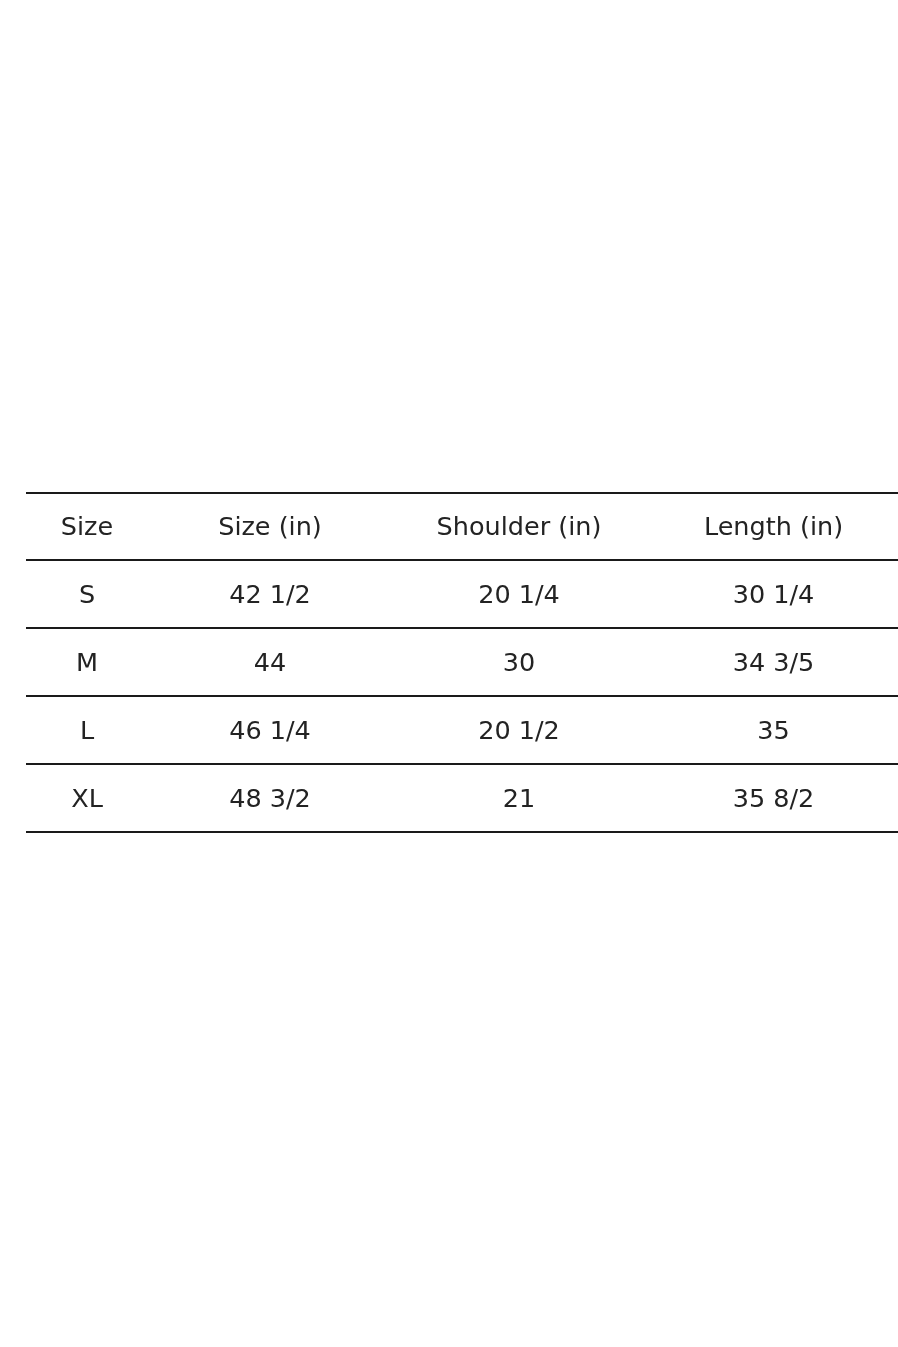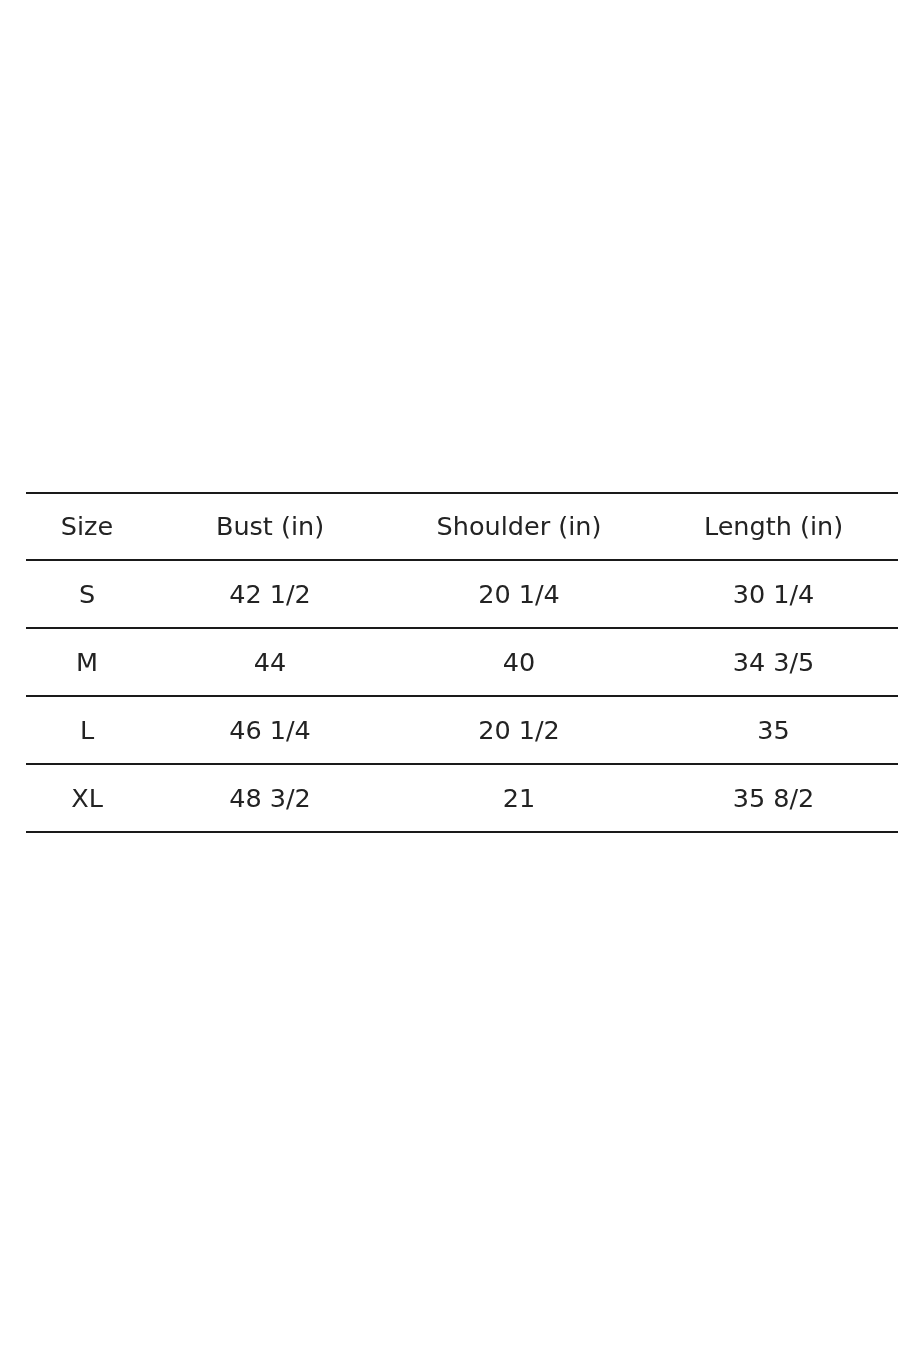--- a/index.html
+++ b/index.html
@@ -71,36 +71,36 @@
     <table class="size-chart">
       <colgroup>
         <col class="c-size">
         <col class="c-bust">
         <col class="c-should">
         <col class="c-length">
       </colgroup>
       <thead>
         <tr>
           <th>Size</th>
-          <th>Bust (in)</th>
+          <th>Size (in)</th>
           <th>Shoulder (in)</th>
           <th>Length (in)</th>
         </tr>
       </thead>
       <tbody>
         <tr>
           <td>S</td>
           <td>42 1/2</td>
           <td>20 1/4</td>
           <td>30 1/4</td>
         </tr>
         <tr>
           <td>M</td>
           <td>44</td>
-          <td>40</td>
+          <td>30</td>
           <td>34 3/5</td>
         </tr>
         <tr>
           <td>L</td>
           <td>46 1/4</td>
           <td>20 1/2</td>
           <td>35</td>
         </tr>
         <tr>
           <td>XL</td>

